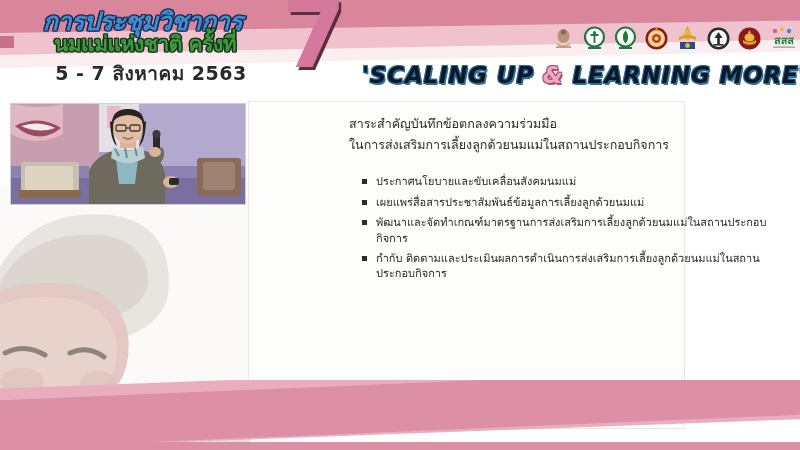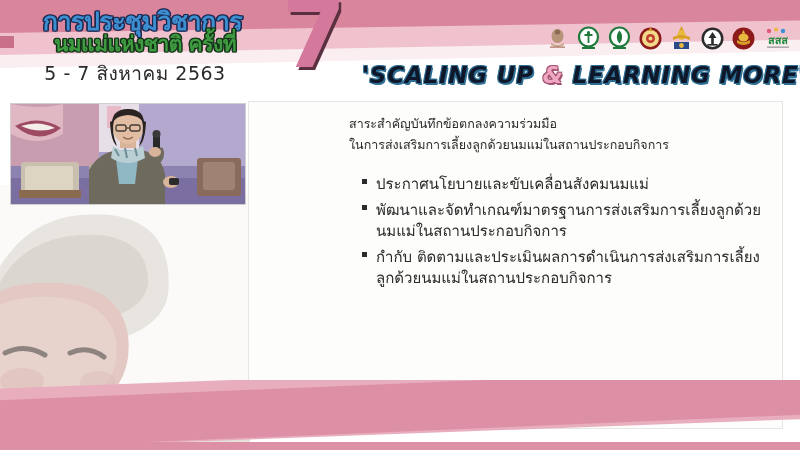--- a/index.html
+++ b/index.html
@@ -67,54 +67,55 @@
     position: absolute; left: 0; top: 1px; width: 285px;
     font-size: 25px; font-weight: bold;
     letter-spacing: -0.5px;
     color: #3d8fd1;
     text-shadow:
       -1.2px -1.2px 0 #1b2a52, 1.2px -1.2px 0 #1b2a52,
       -1.2px  1.2px 0 #1b2a52, 1.2px  1.2px 0 #1b2a52,
        0 -1.4px 0 #1b2a52, 0 1.4px 0 #1b2a52,
       -1.4px 0 0 #1b2a52, 1.4px 0 0 #1b2a52;
     white-space: nowrap;
+    font-style: italic;
   }
   .thai-line2 {
     position: absolute; left: 0; top: 27px; width: 290px;
     font-size: 21px; font-weight: bold;
     letter-spacing: -0.5px;
     color: #3f9b3f;
     text-shadow:
       -1.2px -1.2px 0 #14331a, 1.2px -1.2px 0 #14331a,
       -1.2px  1.2px 0 #14331a, 1.2px  1.2px 0 #14331a,
        0 -1.4px 0 #14331a, 0 1.4px 0 #14331a,
       -1.4px 0 0 #14331a, 1.4px 0 0 #14331a;
     white-space: nowrap;
   }
   .thai-date {
-    position: absolute; left: 0; top: 58px; width: 270px;
-    font-size: 19px; font-weight: normal;
+    position: absolute; left: 16px; top: 58px; width: 270px;
+    font-size: 19px; font-weight: bold;
     color: #2a2a2a;
     letter-spacing: 0.5px;
     white-space: nowrap;
   }
 
   
   #edition-number {
     position: absolute; left: 282px; top: -10px;
     font-size: 92px; font-weight: bold;
     font-family: "DejaVu Sans", "Liberation Sans", sans-serif;
     color: #d4799b;
     text-shadow: 2.5px 2.5px 0 #5a3040;
     line-height: 1;
   }
 
   
   #logo-strip {
-    position: absolute; right: 6px; top: 26px;
+    position: absolute; right: 0; top: 26px;
     display: flex; align-items: flex-end; gap: 6px;
   }
   .logo { width: 25px; height: 25px; position: relative; flex: 0 0 auto; }
   .logo svg { display: block; }
 
   
   #tagline {
     position: absolute; left: 362px; top: 62px;
     width: 430px;
     text-align: center;
@@ -158,21 +159,21 @@
     position: absolute; left: 10px; top: 8px;
     width: 236px; height: 102px;
     overflow: hidden;
     background: #9a8fc0;
     border: 1px solid #cfcfcf;
   }
 
   
   #content-card {
     position: absolute; left: 248px; top: 6px;
-    width: 535px; height: 328px;
+    width: 437px; height: 328px;
     background: #fdfdfc;
     border: 1px solid #e6e6e6;
   }
 
   #intro-text {
     position: absolute; left: 100px; top: 12px;
     width: 420px;
     font-size: 12.5px;
     color: #2b2b2b;
     line-height: 1.65;
@@ -181,21 +182,21 @@
 
   #bullet-list {
     position: absolute; left: 113px; top: 72px;
     width: 410px;
     list-style: none;
   }
   #bullet-list li {
     position: relative;
     padding-left: 14px;
     margin-bottom: 5.5px;
-    font-size: 15px;
+    font-size: 11px;
     color: #2b2b2b;
     line-height: 1.38;
   }
   #bullet-list li .sq {
     position: absolute; left: 0; top: 5px;
     width: 5px; height: 5px;
     background: #2b2b2b;
   }
 
   
@@ -402,20 +403,24 @@
 
       <div id="intro-text">
         <div>สาระสำคัญบันทึกข้อตกลงความร่วมมือ</div>
         <div>ในการส่งเสริมการเลี้ยงลูกด้วยนมแม่ในสถานประกอบกิจการ</div>
       </div>
 
       <ul id="bullet-list">
         <li>
           <span class="sq"></span>
           <span>ประกาศนโยบายและขับเคลื่อนสังคมนมแม่</span>
+        </li>
+        <li>
+          <span class="sq"></span>
+          <span>เผยแพร่สื่อสารประชาสัมพันธ์ข้อมูลการเลี้ยงลูกด้วยนมแม่</span>
         </li>
         <li>
           <span class="sq"></span>
           <span>พัฒนาและจัดทำเกณฑ์มาตรฐานการส่งเสริมการเลี้ยงลูกด้วยนมแม่ในสถานประกอบกิจการ</span>
         </li>
         <li>
           <span class="sq"></span>
           <span>กำกับ ติดตามและประเมินผลการดำเนินการส่งเสริมการเลี้ยงลูกด้วยนมแม่ในสถานประกอบกิจการ</span>
         </li>
       </ul>

